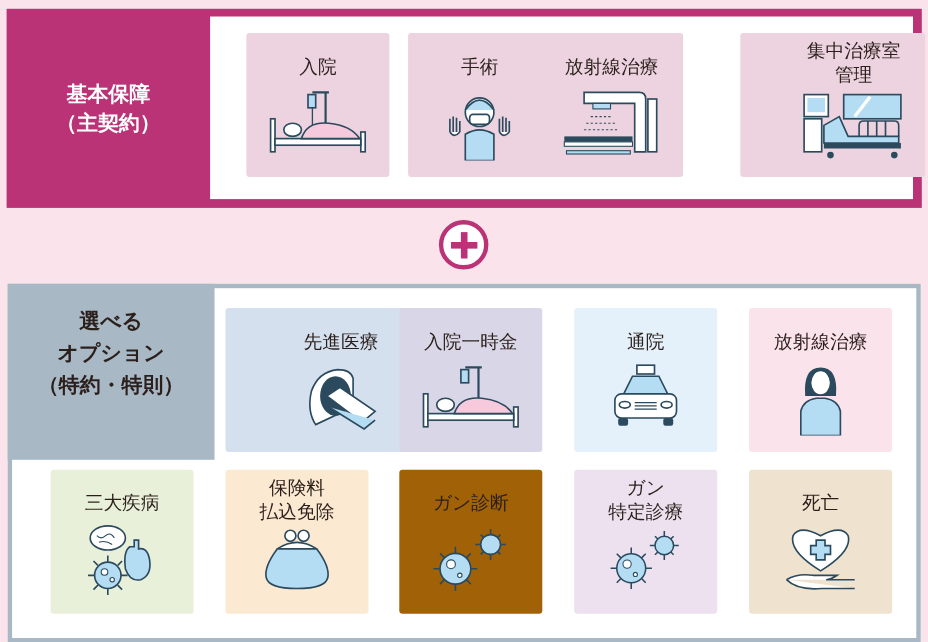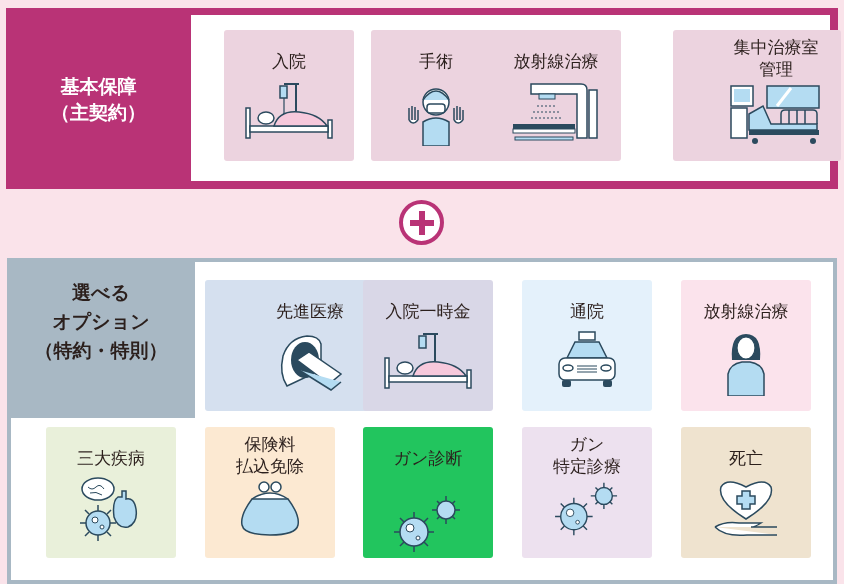--- a/index.html
+++ b/index.html
@@ -149,21 +149,21 @@
 <div class="card" style="left:205px;top:427px;background:#fce9d2;">
   <div class="t" style="margin-top:6px">保険料
 払込免除</div>
   <svg width="64" height="56" viewBox="0 0 64 56" style="margin-top:4px">
     <circle cx="26" cy="6" r="5" fill="#fff" stroke="#2b4a5e" stroke-width="1.5"></circle>
       <circle cx="38" cy="6" r="5" fill="#fff" stroke="#2b4a5e" stroke-width="1.5"></circle>
     <path d="M14 18 Q32 6 50 18" fill="#fff" stroke="#2b4a5e" stroke-width="1.5"></path>
     <path d="M14 18 Q2 34 4 44 Q6 54 32 54 Q58 54 60 44 Q62 34 50 18 Z" fill="#b4dcf2" stroke="#2b4a5e" stroke-width="1.5"></path>
   </svg>
 </div>
-<div class="card" style="left:363px;top:427px;background:#22c55e;justify-content:space-between;">
+<div class="card" style="left:363px;top:427px;background:#a16207;">
   <div class="t">ガン診断</div>
   <svg width="80" height="66" viewBox="0 0 80 66">
     <circle cx="26" cy="40" r="14" fill="#b4dcf2" stroke="#2b4a5e" stroke-width="1.5"></circle>
     <circle cx="22" cy="36" r="4" fill="#fff" stroke="#2b4a5e" stroke-width="1"></circle>
       <circle cx="30" cy="46" r="2" fill="#fff" stroke="#2b4a5e" stroke-width="1"></circle>
     <path d="M26 26 V20 M26 54 V60 M12 40 H6 M40 40 H46 M16 30 L12 26 M36 50 L40 54 M36 30 L40 26 M16 50 L12 54" stroke="#2b4a5e" stroke-width="1.5"></path>
     <circle cx="58" cy="18" r="9" fill="#b4dcf2" stroke="#2b4a5e" stroke-width="1.5"></circle>
     <path d="M58 9 V4 M58 27 V32 M49 18 H44 M67 18 H72 M52 12 L49 9 M64 24 L67 27 M64 12 L67 9 M52 24 L49 27" stroke="#2b4a5e" stroke-width="1.5"></path>
   </svg>
 </div>

